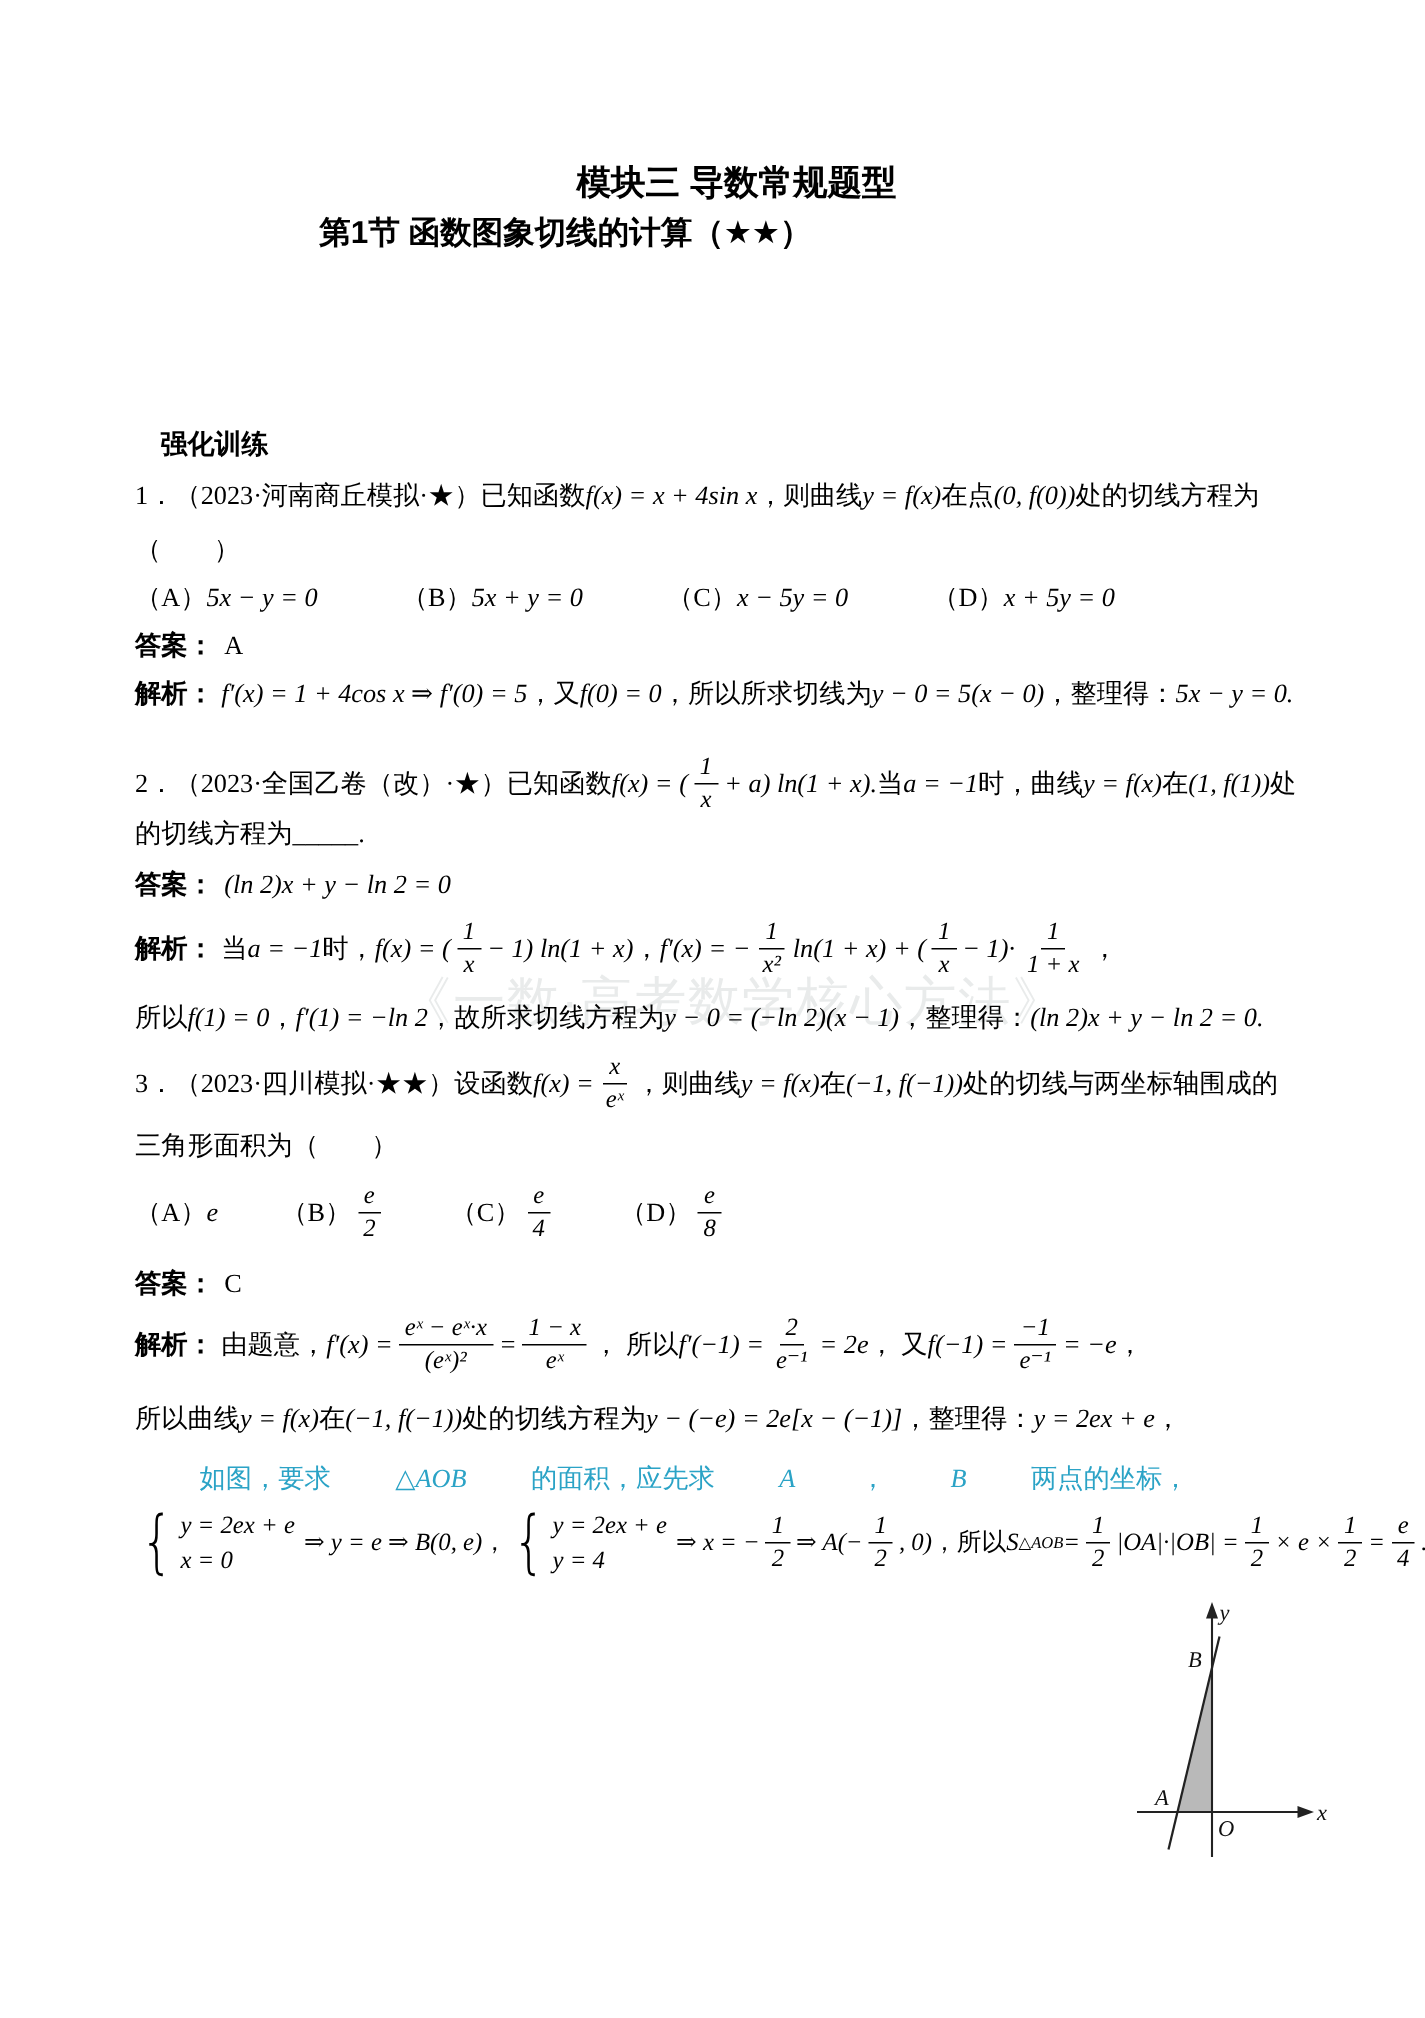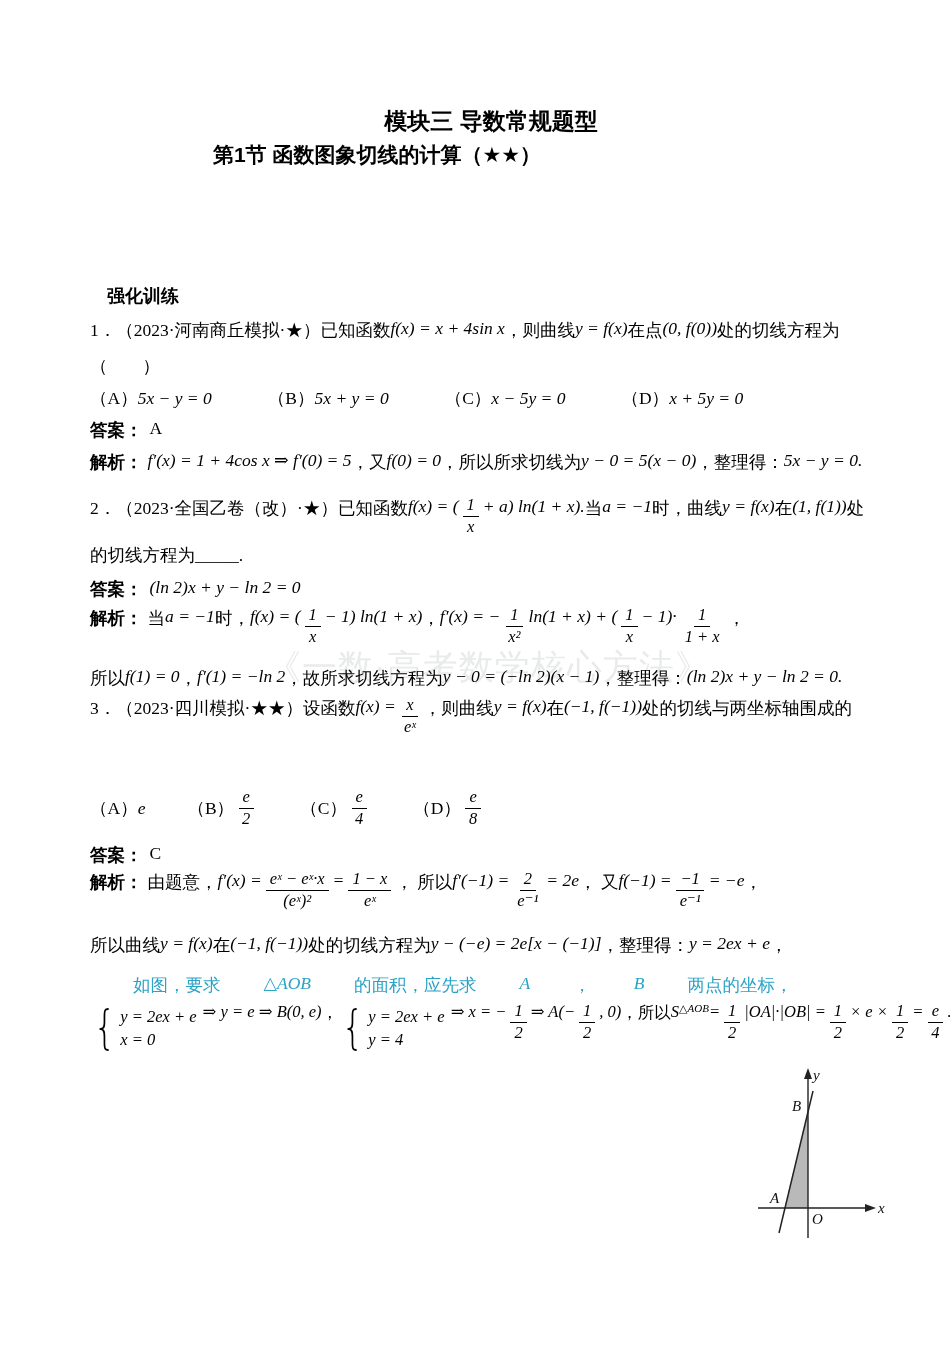--- a/index.html
+++ b/index.html
@@ -19,21 +19,21 @@
     font-family:"Liberation Sans","DejaVu Sans",sans-serif;
     font-size:21px;font-weight:bold;margin:0;
   }
   .section{
     position:absolute;top:284px;left:90px;
     font-family:Liberation Serif, serif;
     font-size:18px;font-weight:bold;margin-left:17px;
   }
   .line{
     position:absolute;left:90px;right:60px;white-space:nowrap;
-    display:flex;
+    display:flex;align-items:center;
   }
   .plain{height:24px;}
   .fline{height:52px;}
   .c{font-style:normal;}
   .m{font-style:italic;}
   .bl{
     font-family:"Liberation Sans","DejaVu Sans",sans-serif;
     font-weight:bold;font-style:normal;margin-right:5px;
   }
   .ansv{margin-left:2px;}
@@ -190,20 +190,23 @@
       <span class="m">f(x) =</span>
       <span class="frac">
         <span class="num">x</span>
         <span class="den">eˣ</span>
       </span>
       <span class="c">，则曲线 </span>
       <span class="m">y = f(x)</span>
       <span class="c"> 在 </span>
       <span class="m">(−1, f(−1))</span>
       <span class="c"> 处的切线与两坐标轴围成的</span>
+    </div>
+  <div class="line plain" style="top:751px">
+      <span class="c">三角形面积为（　　）</span>
     </div>
   <div class="line fline optrow" style="top:782px;gap:42px">
     <span class="opt">
         <span class="c">（A）</span>
         <span class="m">e</span>
       </span>
     <span class="opt">
         <span class="c">（B）</span>
         <span class="frac">
           <span class="num">e</span>

